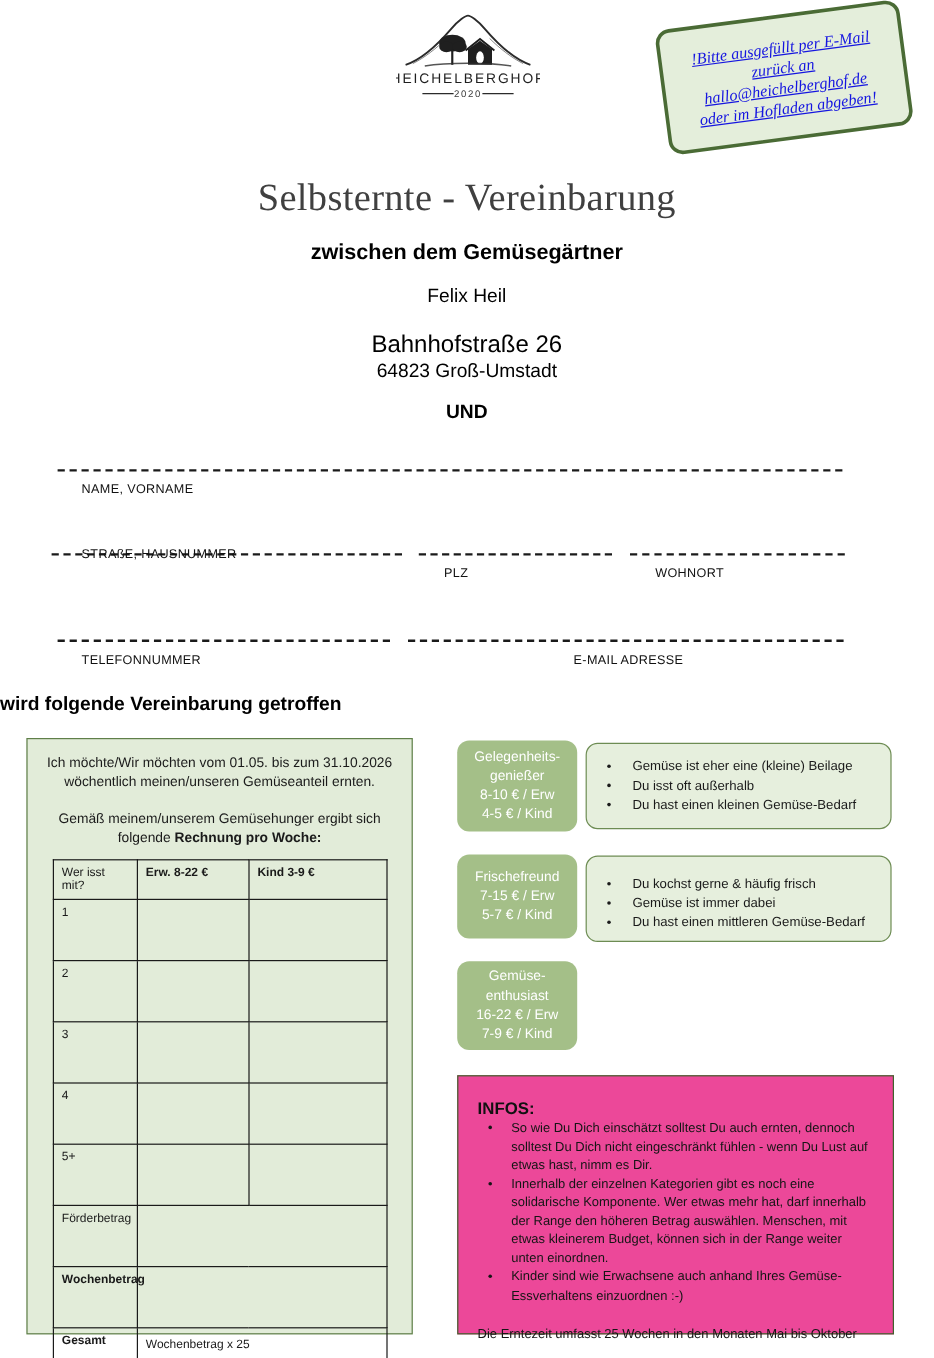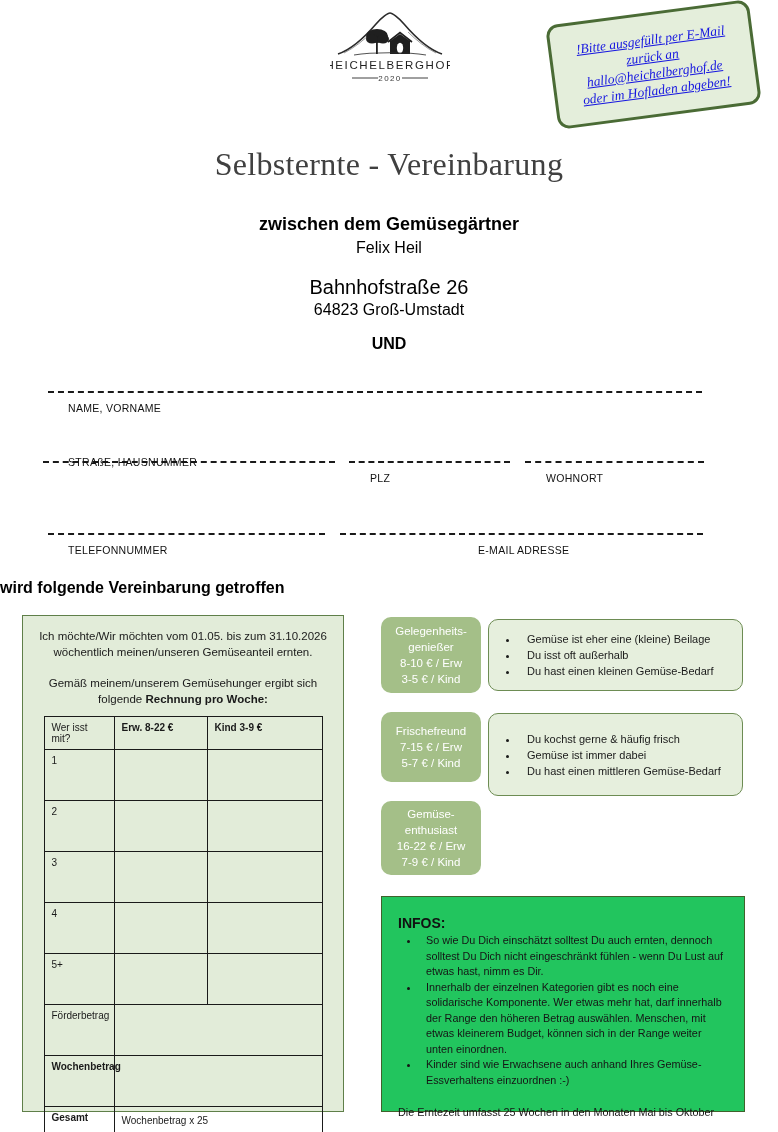--- a/index.html
+++ b/index.html
@@ -42,21 +42,21 @@
     position:absolute;left:0;top:146px;width:778px;
     text-align:center;
     font-family:"Liberation Serif", serif;
     font-size:32px;
     color:#404040;
     letter-spacing:0.3px;
   }
 
   
   .hdr{position:absolute;left:0;width:778px;text-align:center;}
-  .hdr.l1{top:214px;font-size:18px;font-weight:bold;}
+  .hdr.l1{top:200px;font-size:18px;font-weight:bold;}
   .hdr.l2{top:239px;font-size:16px;}
   .hdr.l3{top:276px;font-size:20px;}
   .hdr.l4{top:301px;font-size:16px;}
   .hdr.l5{top:335px;font-size:16px;font-weight:bold;}
 
   
   .dash{
     position:absolute;
     border-top:2px dashed #1a1a1a;
     height:0;
@@ -131,21 +131,21 @@
   }
   .cat-right ul{
     margin:0;padding-left:26px;
     font-size:11px;line-height:16px;color:#1a1a1a;
   }
   .cat-right li{padding-left:8px;}
 
   
   .panel-infos{
     position:absolute;left:381px;top:896px;width:364px;height:216px;
-    background:#22c55e;border:1.5px solid #40612c;box-sizing:border-box;
+    background:#ec4899;border:1.5px solid #40612c;box-sizing:border-box;
     padding:18px 16px 10px 16px;
   }
   .panel-infos h3{
     margin:0 0 2px 0;font-size:14px;font-weight:bold;color:#111;
   }
   .panel-infos ul{
     margin:0;padding-left:22px;font-size:10.8px;line-height:15.5px;color:#151515;
   }
   .panel-infos li{padding-left:6px;margin-bottom:0;}
   .panel-infos .footnote{
@@ -272,38 +272,38 @@
       </tr>
     </tbody>
       </table>
   </div>
 
   <div class="cat-row" style="left:381px;top:617px;height:76px;">
     <div class="cat-left" style="height:76px;">
       <div>Gelegenheits-</div>
       <div>genießer</div>
       <div>8-10 € / Erw</div>
-      <div>3-5 € / Kind</div>
+      <div>4-5 € / Kind</div>
     </div>
     <div class="cat-right" style="height:72px;margin-top:2px;">
       <ul>
         <li>Gemüse ist eher eine (kleine) Beilage</li>
         <li>Du isst oft außerhalb</li>
         <li>Du hast einen kleinen Gemüse-Bedarf</li>
       </ul>
     </div>
   </div>
 
   <div class="cat-row" style="left:381px;top:712px;height:70px;">
     <div class="cat-left" style="height:70px;">
       <div>Frischefreund</div>
       <div>7-15 € / Erw</div>
       <div>5-7 € / Kind</div>
     </div>
-    <div class="cat-right" style="height:83px;margin-top:1px;">
+    <div class="cat-right" style="height:72px;margin-top:1px;align-items:flex-end;">
       <ul>
         <li>Du kochst gerne &amp; häufig frisch</li>
         <li>Gemüse ist immer dabei</li>
         <li>Du hast einen mittleren Gemüse-Bedarf</li>
       </ul>
     </div>
   </div>
 
   <div class="cat-row" style="left:381px;top:801px;height:74px;">
     <div class="cat-left" style="height:74px;">

